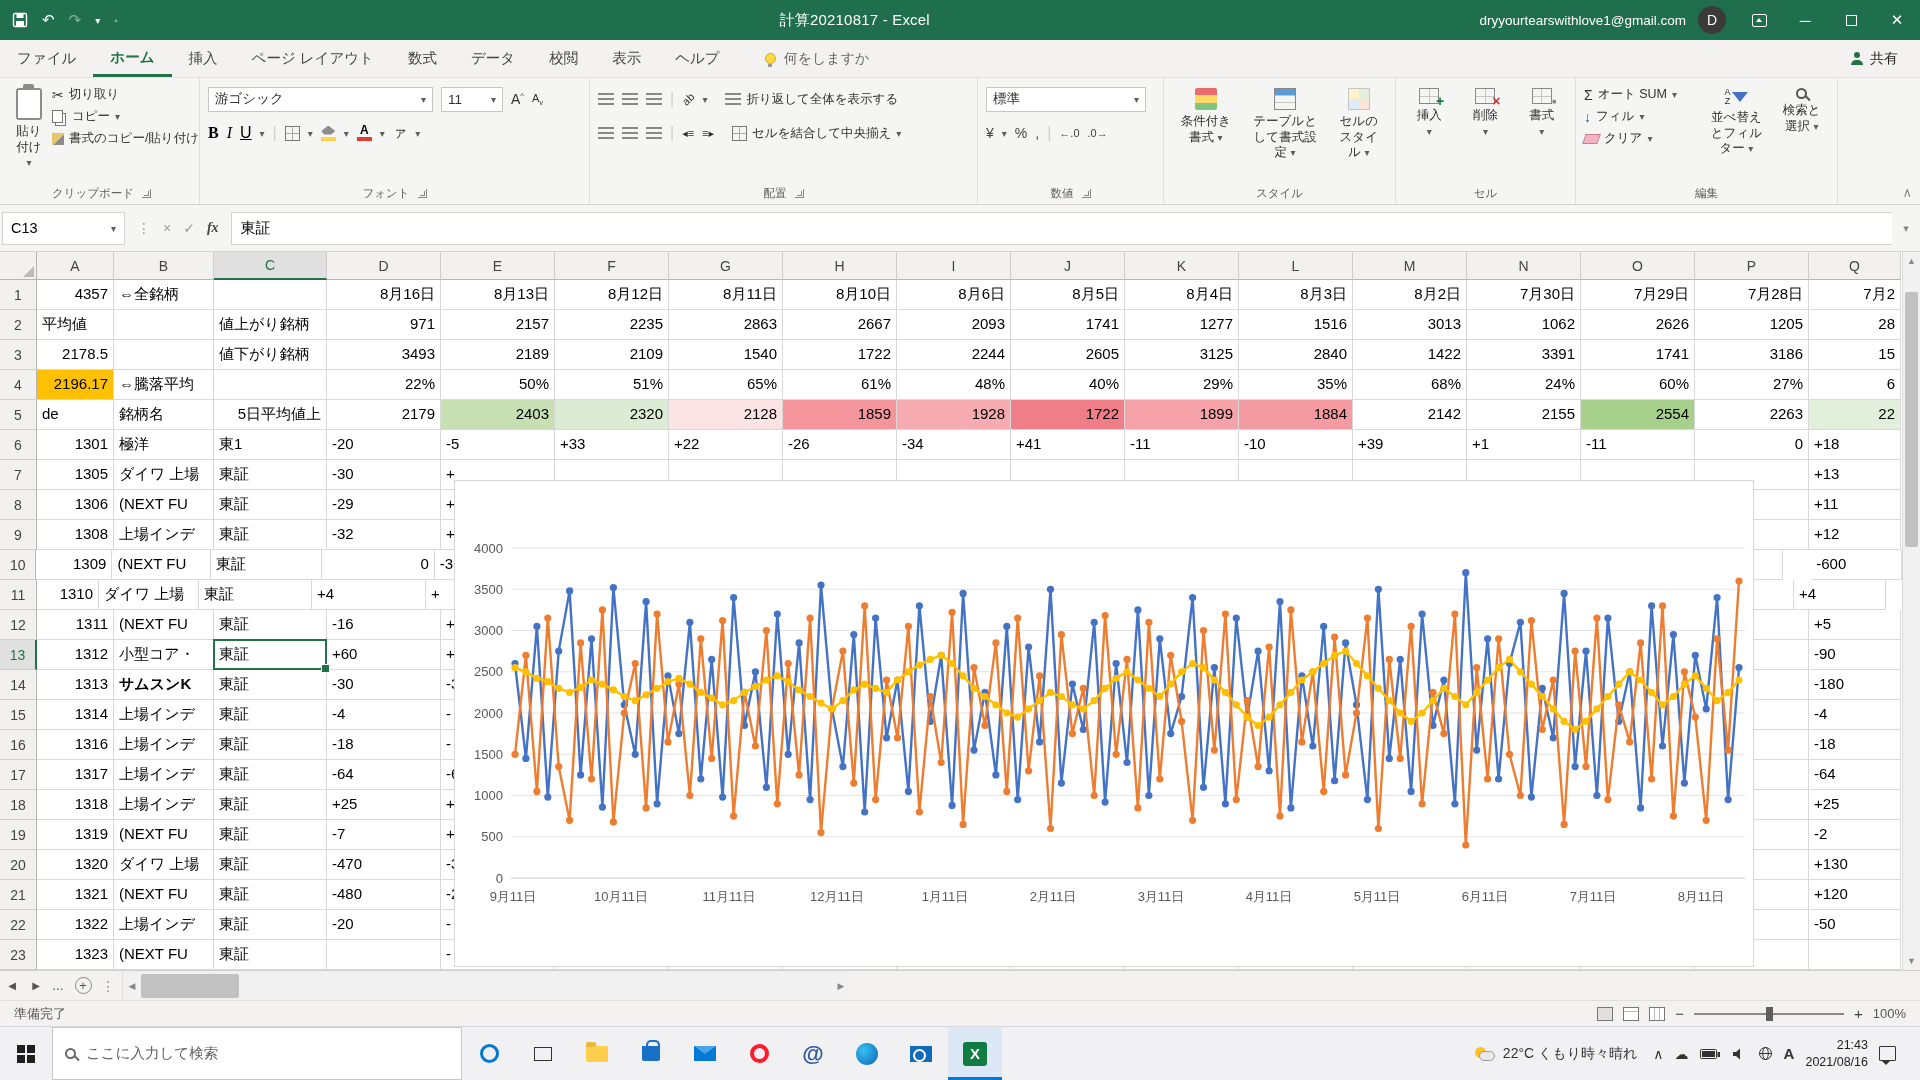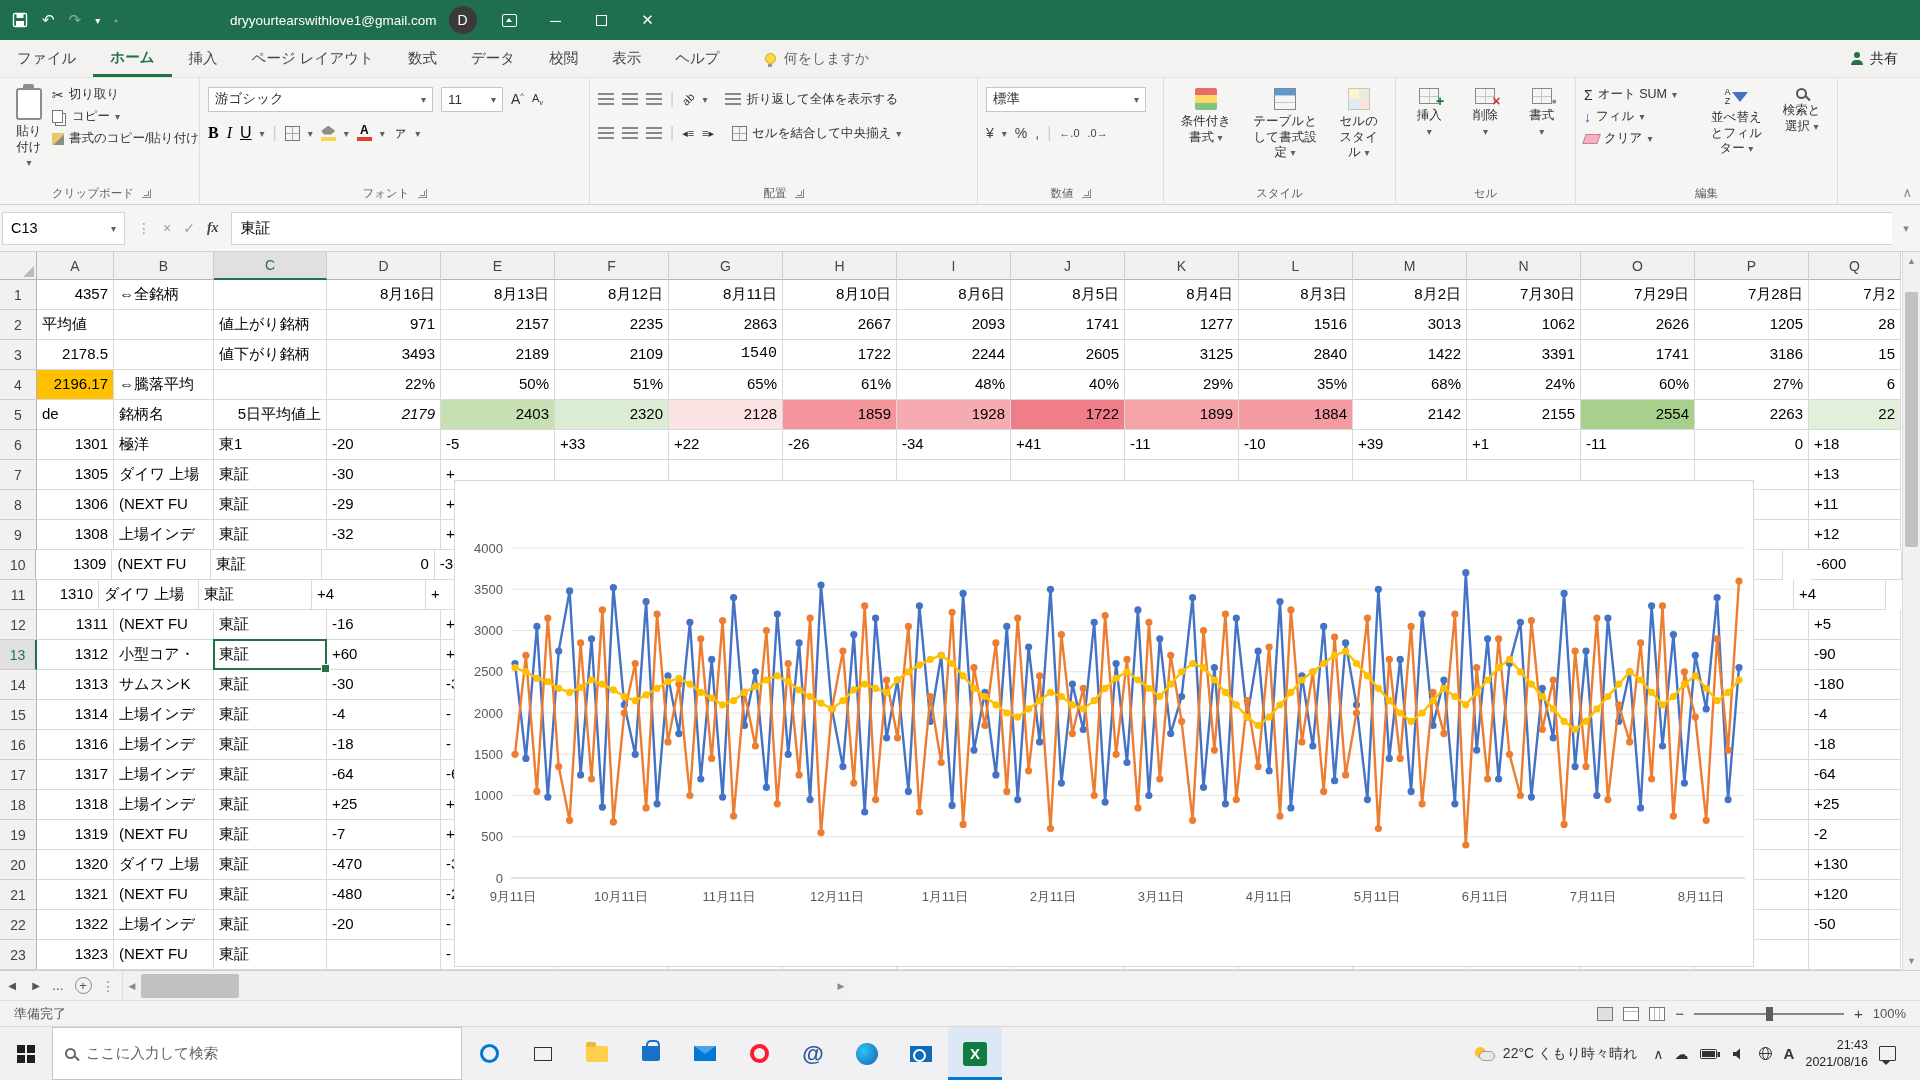--- a/index.html
+++ b/index.html
@@ -172,20 +172,21 @@
     <svg width="16" height="16" viewBox="0 0 16 16">
         <rect x="1.5" y="1.5" width="13" height="13" rx="1.5" fill="none" stroke="#fff" stroke-width="1.4"></rect>
         <rect x="4.5" y="1.5" width="7" height="4.5" fill="#fff"></rect>
         <rect x="4" y="9" width="8" height="5" fill="#fff"></rect>
       </svg>
     <span>↶</span>
     <span class="dim">↷</span>
     <span style="font-size:10px">▾</span>
     <span style="font-size:10px">◦</span>
   </div>
+  <div id="title-text">計算20210817  -  Excel</div>
   <div class="tb-right">
     <span id="account-email">dryyourtearswithlove1@gmail.com</span>
     <div id="avatar">D</div>
     <div class="wbtn">
         <span class="ribopt"></span>
       </div>
     <div class="wbtn">─</div>
     <div class="wbtn">
         <span class="maxbox"></span>
       </div>
@@ -498,21 +499,21 @@
         <div class="gc ar" style="width: 92px;">28</div>
       </div>
       <div class="grow">
         <div class="grh" style="width: 37px;">3</div>
         <div class="gc ar" style="width: 77px;">2178.5</div>
         <div class="gc al" style="width: 100px;"></div>
         <div class="gc al" style="width: 113px;">値下がり銘柄</div>
         <div class="gc ar" style="width: 114px;">3493</div>
         <div class="gc ar" style="width: 114px;">2189</div>
         <div class="gc ar" style="width: 114px;">2109</div>
-        <div class="gc ar" style="width: 114px; font-family: Liberation Mono, monospace;">1540</div>
+        <div class="gc ar" style="width: 114px;">1540</div>
         <div class="gc ar" style="width: 114px;">1722</div>
         <div class="gc ar" style="width: 114px;">2244</div>
         <div class="gc ar" style="width: 114px;">2605</div>
         <div class="gc ar" style="width: 114px;">3125</div>
         <div class="gc ar" style="width: 114px;">2840</div>
         <div class="gc ar" style="width: 114px;">1422</div>
         <div class="gc ar" style="width: 114px;">3391</div>
         <div class="gc ar" style="width: 114px;">1741</div>
         <div class="gc ar" style="width: 114px;">3186</div>
         <div class="gc ar" style="width: 92px;">15</div>
@@ -535,21 +536,21 @@
         <div class="gc ar" style="width: 114px;">24%</div>
         <div class="gc ar" style="width: 114px;">60%</div>
         <div class="gc ar" style="width: 114px;">27%</div>
         <div class="gc ar" style="width: 92px;">6</div>
       </div>
       <div class="grow">
         <div class="grh" style="width: 37px;">5</div>
         <div class="gc al" style="width: 77px;">de</div>
         <div class="gc al" style="width: 100px;">銘柄名</div>
         <div class="gc ar" style="width: 113px;">5日平均値上</div>
-        <div class="gc ar" style="width: 114px; font-style: italic;">2179</div>
+        <div class="gc ar" style="width: 114px;">2179</div>
         <div class="gc ar" style="width: 114px; background: rgb(198, 224, 180);">2403</div>
         <div class="gc ar" style="width: 114px; background: rgb(220, 235, 212);">2320</div>
         <div class="gc ar" style="width: 114px; background: rgb(251, 226, 227);">2128</div>
         <div class="gc ar" style="width: 114px; background: rgb(244, 148, 155);">1859</div>
         <div class="gc ar" style="width: 114px; background: rgb(246, 171, 176);">1928</div>
         <div class="gc ar" style="width: 114px; background: rgb(240, 126, 136);">1722</div>
         <div class="gc ar" style="width: 114px; background: rgb(245, 163, 169);">1899</div>
         <div class="gc ar" style="width: 114px; background: rgb(244, 154, 161);">1884</div>
         <div class="gc ar" style="width: 114px;">2142</div>
         <div class="gc ar" style="width: 114px;">2155</div>
@@ -713,21 +714,21 @@
         <div class="gc al" style="width: 114px;"></div>
         <div class="gc al" style="width: 114px;"></div>
         <div class="gc al" style="width: 114px;"></div>
         <div class="gc al" style="width: 114px;"></div>
         <div class="gc al" style="width: 114px;"></div>
         <div class="gc al" style="width: 92px;">-90</div>
       </div>
       <div class="grow">
         <div class="grh" style="width: 37px;">14</div>
         <div class="gc ar" style="width: 77px;">1313</div>
-        <div class="gc al" style="width: 100px;">サムスンK</div>
+        <div class="gc al" style="width: 100px; font-weight: bold;">サムスンK</div>
         <div class="gc al" style="width: 113px;">東証</div>
         <div class="gc al" style="width: 114px;">-30</div>
         <div class="gc al" style="width: 114px;">-3</div>
         <div class="gc al" style="width: 114px;"></div>
         <div class="gc al" style="width: 114px;"></div>
         <div class="gc al" style="width: 114px;"></div>
         <div class="gc al" style="width: 114px;"></div>
         <div class="gc al" style="width: 114px;"></div>
         <div class="gc al" style="width: 114px;"></div>
         <div class="gc al" style="width: 114px;"></div>

